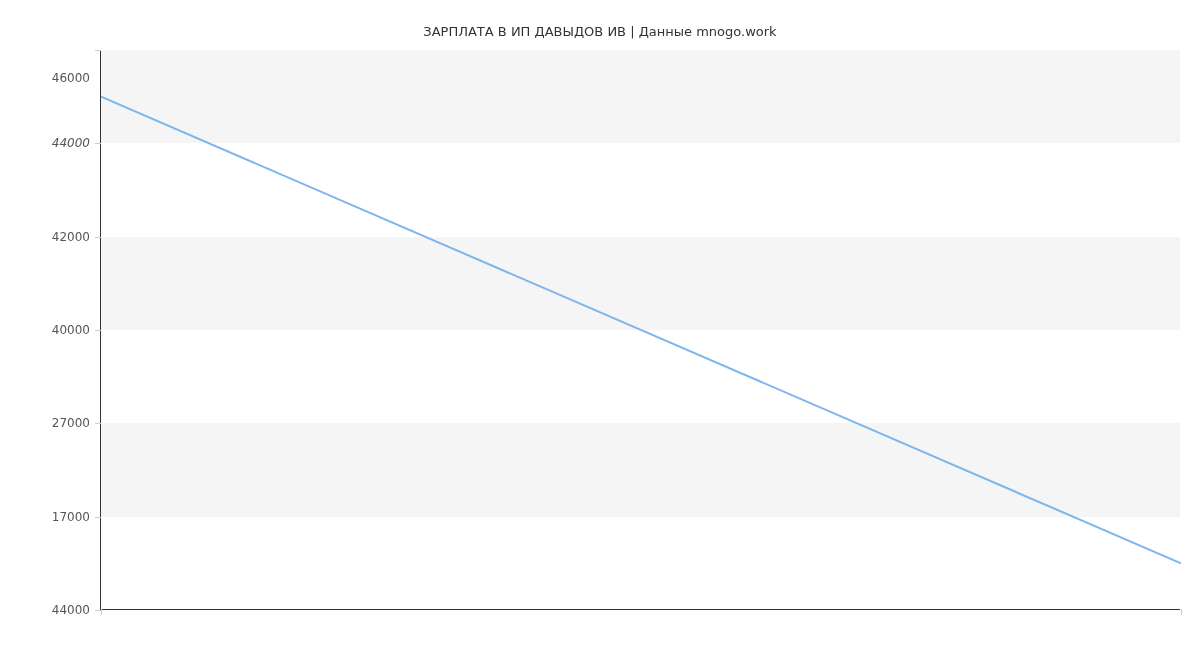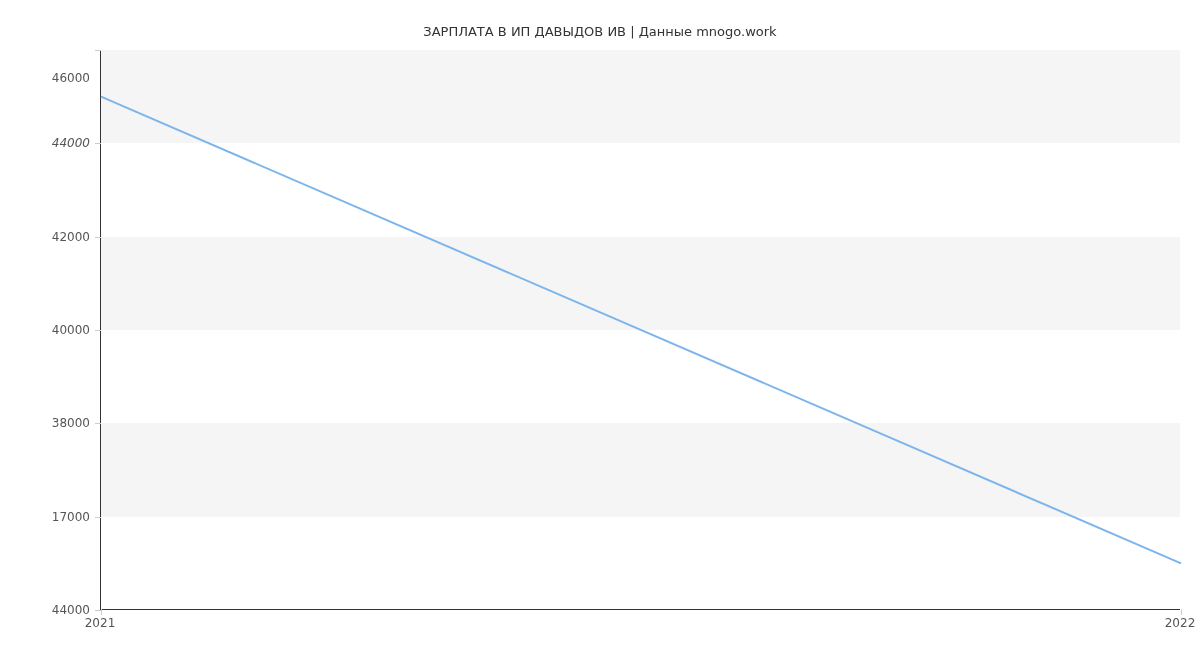--- a/index.html
+++ b/index.html
@@ -138,24 +138,20 @@
       <div class="y-tick" style="top: 0px;">
         <div class="mark"></div>
       </div>
       <div class="x-tick" style="left: 0px;"></div>
       <div class="x-tick" style="left: 1080px;"></div>
     </div>
 
   <div class="y-labels">
       <div class="lbl" style="top: 560px;">44000</div>
       <div class="lbl" style="top: 466.667px;">17000</div>
-      <div class="lbl" style="top: 373.333px;">38000</div>
+      <div class="lbl" style="top: 373.333px;">27000</div>
       <div class="lbl" style="top: 280px; margin-left: 7px;">40000</div>
       <div class="lbl" style="top: 186.667px; text-align: center;">42000</div>
       <div class="lbl" style="top: 93.3333px; font-style: italic;">44000</div>
       <div class="lbl" style="top: 16px; margin-top: 12px;">46000</div>
     </div>
-  <div class="x-labels">
-      <div class="lbl" style="left: 0px;">2021</div>
-      <div class="lbl" style="left: 1080px;">2022</div>
-    </div>
 
 </div>
 
 </body></html>

